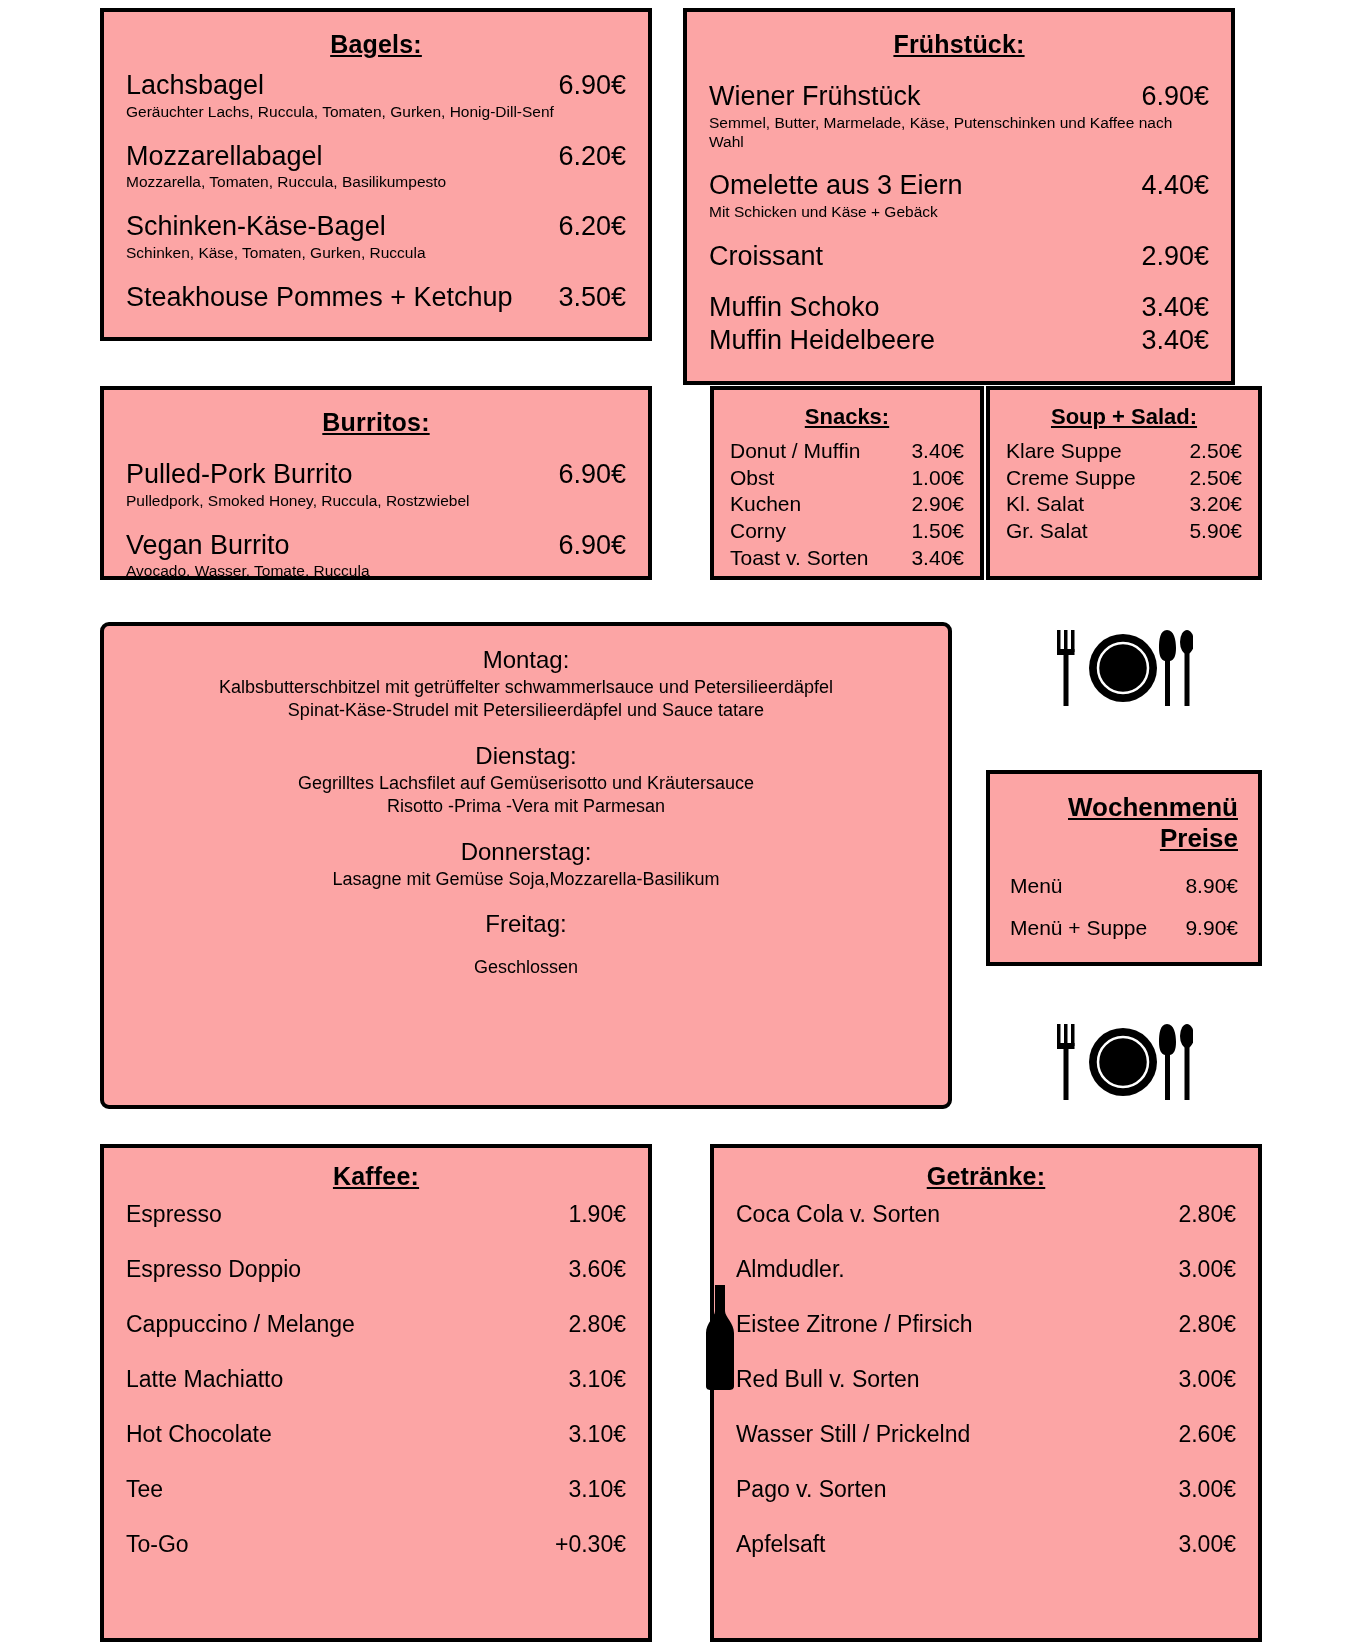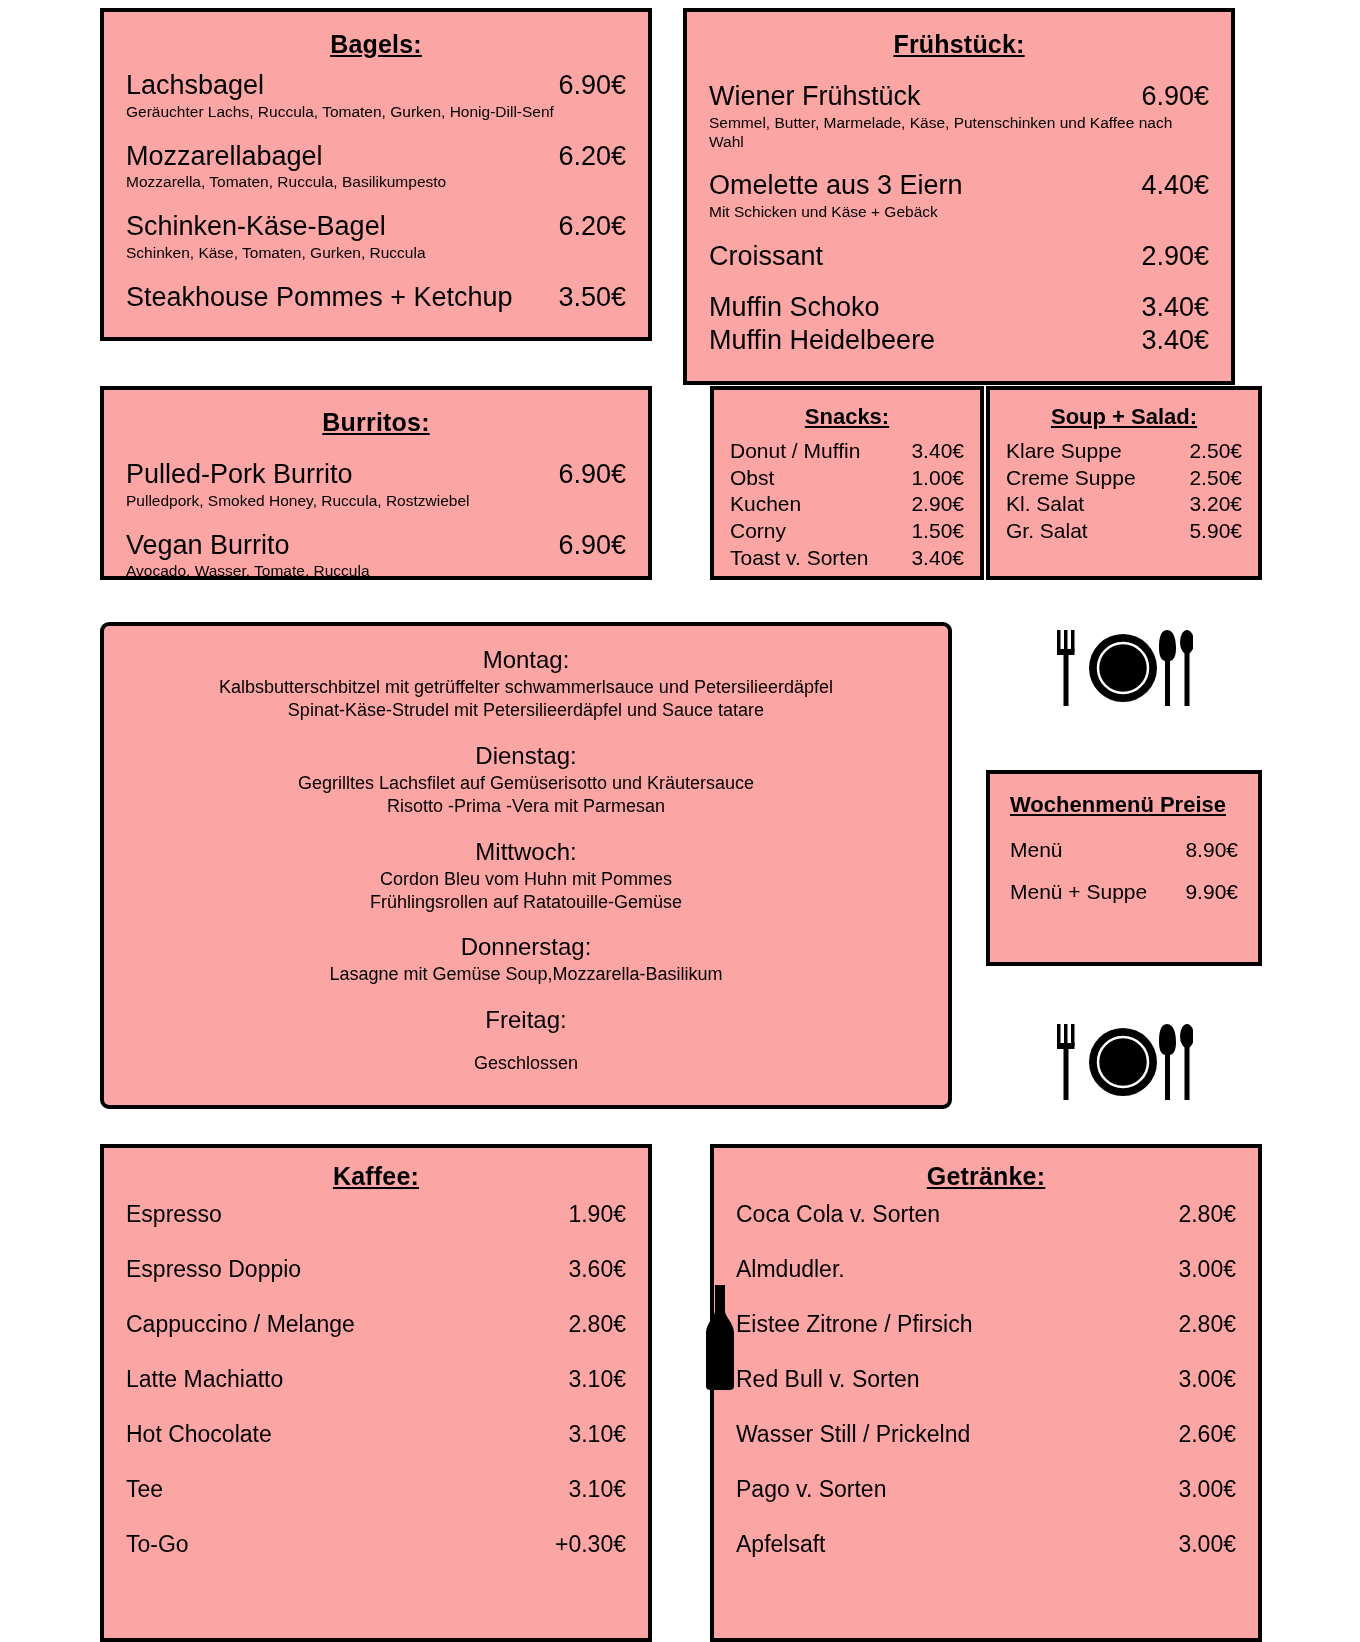--- a/index.html
+++ b/index.html
@@ -80,22 +80,22 @@
   }
   .dish {
     font-size: 18px;
     line-height: 1.3;
   }
   .day-block { margin-bottom: 19px; }
 
   
   #preise { left: 986px; top: 770px; width: 276px; height: 196px; padding: 18px 20px 0 20px; }
   .preise-title {
-    text-align: left;
-    font-size: 22px;
+    text-align: right;
+    font-size: 26px;
     font-weight: bold;
     text-decoration: underline;
     margin: 0 0 20px 0;
   }
   .prow {
     display: flex;
     justify-content: space-between;
     font-size: 21px;
     margin-bottom: 18px;
   }
@@ -250,27 +250,22 @@
     <div class="day">Montag:</div>
     <div class="dish">Kalbsbutterschbitzel mit getrüffelter schwammerlsauce und Petersilieerdäpfel</div>
     <div class="dish">Spinat-Käse-Strudel mit Petersilieerdäpfel und Sauce tatare</div>
   </div>
   <div class="day-block">
     <div class="day">Dienstag:</div>
     <div class="dish">Gegrilltes Lachsfilet auf Gemüserisotto und Kräutersauce</div>
     <div class="dish">Risotto -Prima -Vera mit Parmesan</div>
   </div>
   <div class="day-block">
-    <div class="day">Mittwoch:</div>
-    <div class="dish">Cordon Bleu vom Huhn mit Pommes</div>
-    <div class="dish">Frühlingsrollen auf Ratatouille-Gemüse</div>
-  </div>
-  <div class="day-block">
     <div class="day">Donnerstag:</div>
-    <div class="dish">Lasagne mit Gemüse Soup,Mozzarella-Basilikum</div>
+    <div class="dish">Lasagne mit Gemüse Soja,Mozzarella-Basilikum</div>
   </div>
   <div class="day-block">
     <div class="day">Freitag:</div>
     <div style="height:16px"></div>
     <div class="dish">Geschlossen</div>
   </div>
 </div>
 
 <div class="box" id="preise">
   <div class="preise-title">Wochenmenü Preise</div>

